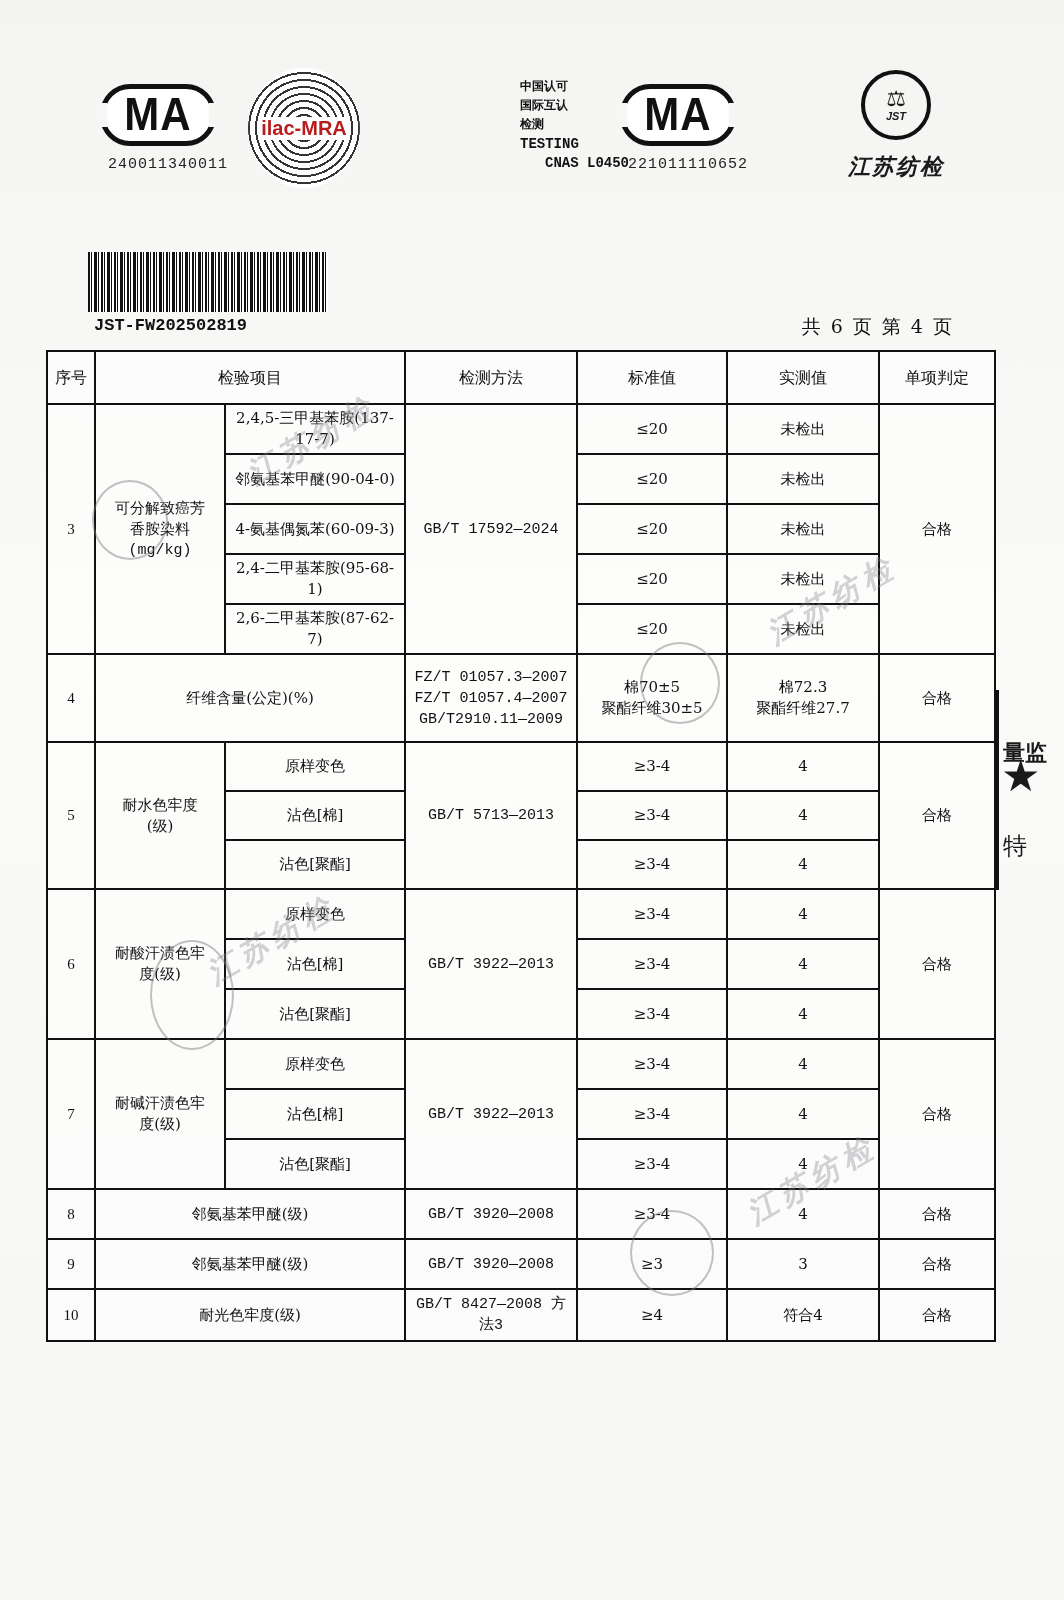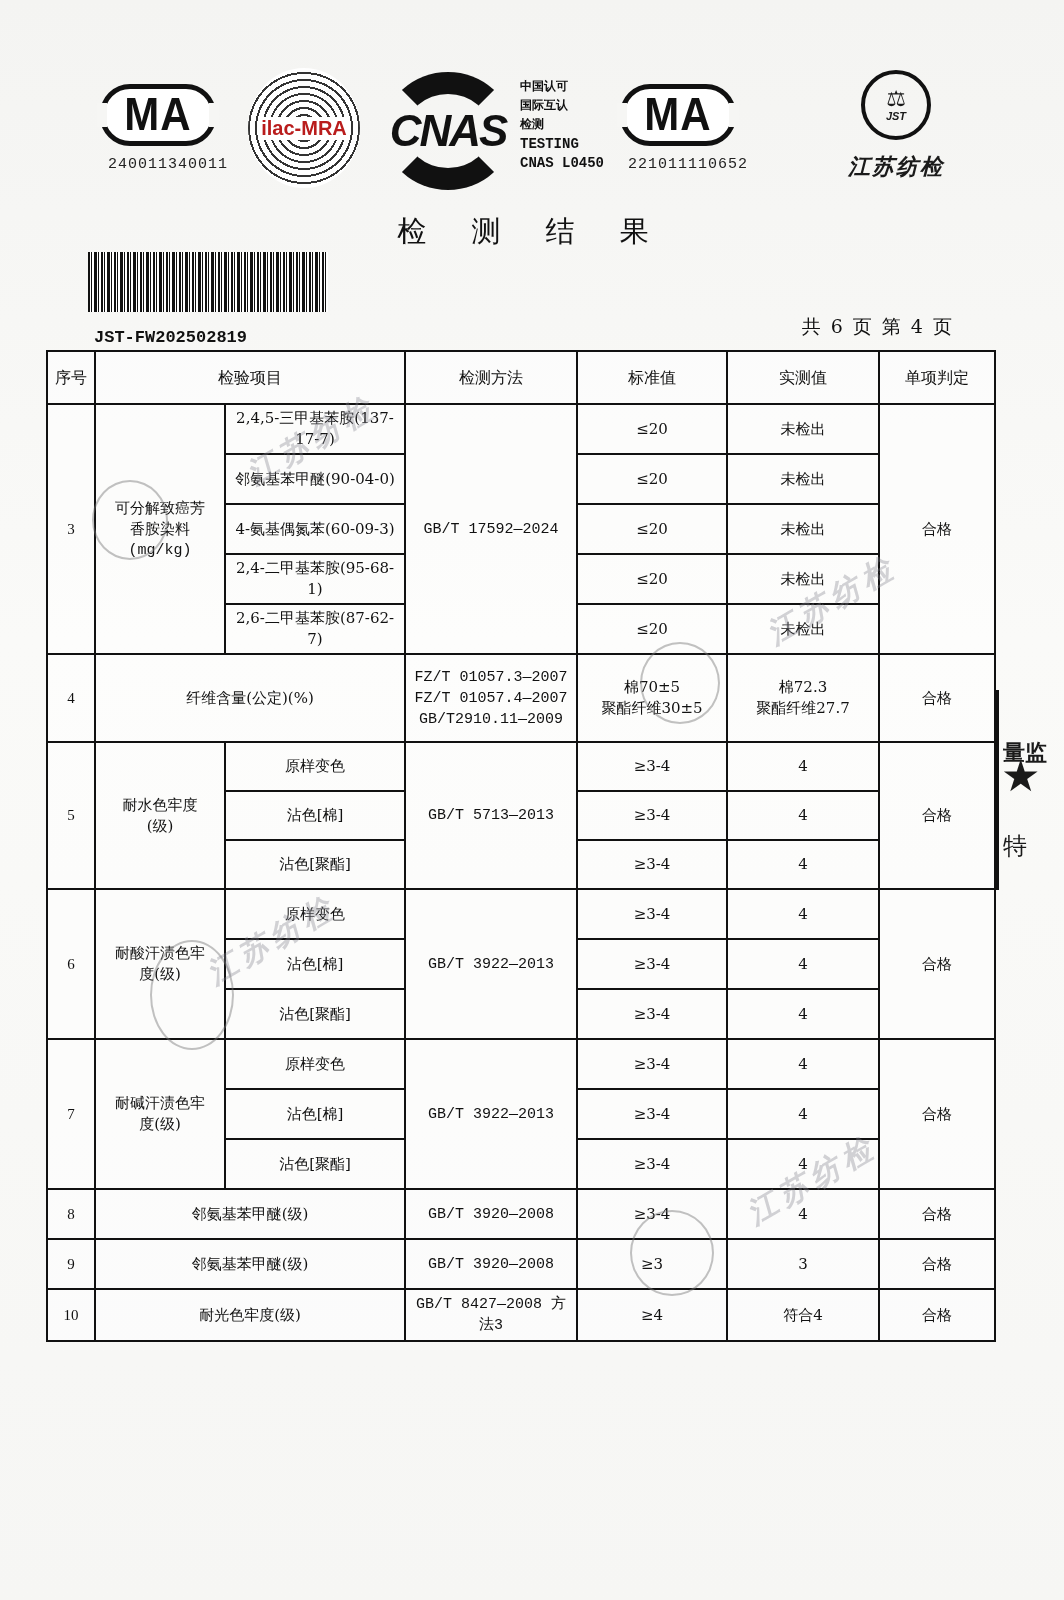--- a/index.html
+++ b/index.html
@@ -36,21 +36,21 @@
               display: flex; flex-direction: column; align-items: center; justify-content: center; }
   .jst-scale { font-size: 22px; line-height: 22px; }
   .jst-abbr { font-family: "Liberation Sans", sans-serif; font-weight: bold; font-size: 11px; font-style: italic; }
   .jst-name { font-family: "DejaVu Serif", serif; font-weight: bold; font-style: italic; font-size: 22px; margin-top: 12px; letter-spacing: 2px; }
 
   .doc-title { position: absolute; top: 212px; left: 0; width: 1064px; text-align: center;
                font-size: 29px; letter-spacing: 18px; color: #111; }
 
   .barcode { position: absolute; left: 88px; top: 252px; width: 240px; height: 60px;
              background: repeating-linear-gradient(90deg, #111 0 2px, #fff 2px 3px, #111 3px 4px, #fff 4px 6px, #111 6px 9px, #fff 9px 10px, #111 10px 11px, #fff 11px 13px); }
-  .report-no { position: absolute; left: 94px; top: 328px; font-family: "Liberation Mono", monospace; font-size: 17px; font-weight: bold; color: #111; }
+  .report-no { position: absolute; left: 94px; top: 316px; font-family: "Liberation Mono", monospace; font-size: 17px; font-weight: bold; color: #111; }
   .page-count { position: absolute; right: 110px; top: 314px; font-size: 19px; letter-spacing: 2px; color: #111; }
 
   
   table.results { position: absolute; left: 46px; top: 350px; width: 948px; border-collapse: collapse; table-layout: fixed; }
   table.results td, table.results th { border: 2px solid #111; text-align: center; vertical-align: middle;
       font-weight: normal; font-size: 15px; line-height: 21px; color: #111; padding: 0 3px; background: rgba(255,255,255,0.55); }
   table.results th { height: 53px; font-size: 16px; }
   .mono { font-family: "Liberation Mono", "DejaVu Sans Mono", monospace; font-size: 15px; }
   .seq { font-family: "Liberation Serif", serif; font-size: 16px; }
 
@@ -75,51 +75,44 @@
         </div>
       <div class="ma-num">240011340011</div>
     </div>
 
     <div class="logo" style="left:248px; top:2px;">
       <div class="ilac">
           <span class="ilac-text">ilac-MRA</span>
         </div>
     </div>
 
-    <div class="logo" style="left:378px; top:6px;">
-      <div class="cnas-mark">
-        <div class="cnas-ring"></div>
-        <div class="cnas-text">CNAS</div>
-      </div>
-    </div>
     <div class="cnas-side" style="left:520px; top:12px;">
       <div>中国认可</div>
       <div>国际互认</div>
       <div>检测</div>
       <div style="font-size:14px;">TESTING</div>
-      <div style="font-size:14px;">CNAS L0450</div>
+      <div style="font-size:14px;margin-left:25px;">CNAS L0450</div>
     </div>
 
     <div class="logo" style="left:620px; top:18px;">
       <div class="ma-badge">
           <span class="ma-text">MA</span>
         </div>
       <div class="ma-num">221011110652</div>
     </div>
 
     <div class="logo" style="left:848px; top:4px; display:flex; flex-direction:column; align-items:center;">
       <div class="jst-logo">
         <span class="jst-scale">⚖</span>
         <span class="jst-abbr">JST</span>
       </div>
       <div class="jst-name">江苏纺检</div>
     </div>
   </div>
 
-  <div class="doc-title">检 测 结 果</div>
 
   <div class="barcode"></div>
   <div class="report-no">JST-FW202502819</div>
   <div class="page-count">共 6 页  第 4 页</div>
 
   <table class="results">
     <colgroup>
       <col style="width:48px">
       <col style="width:130px">
       <col style="width:180px">

